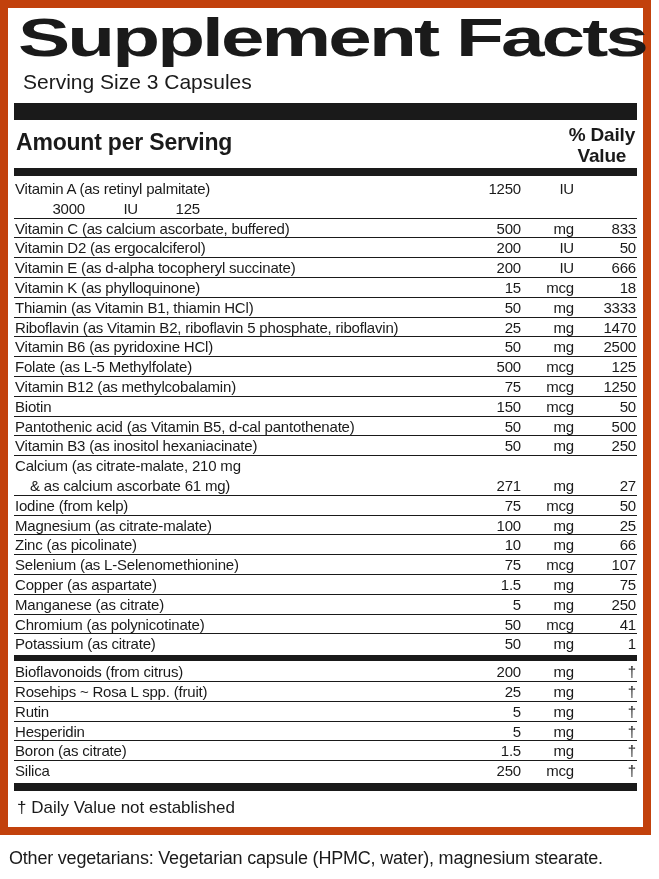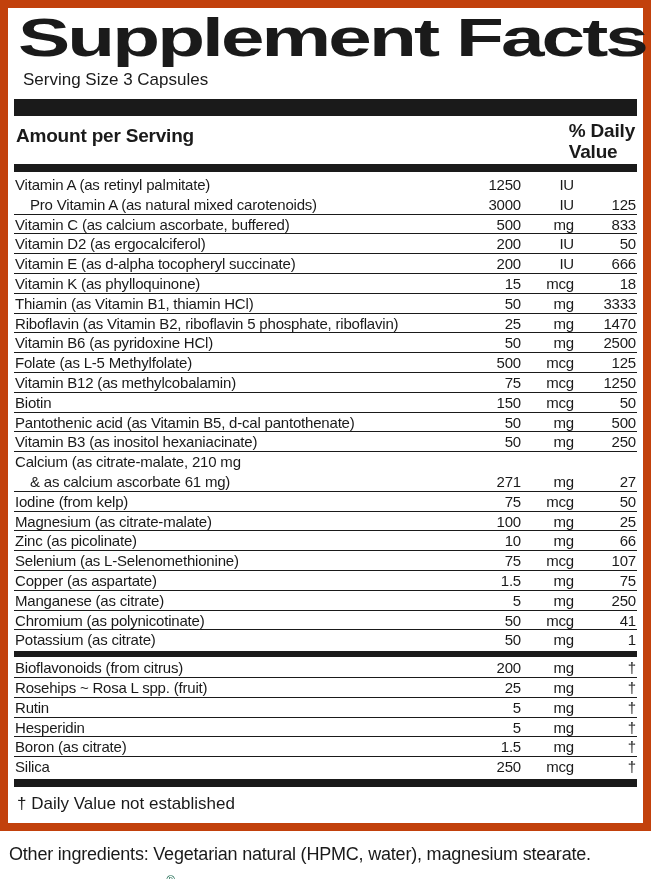--- a/index.html
+++ b/index.html
@@ -21,31 +21,31 @@
     background: #fff;
   }
   .title-svg { display: block; margin: 2px 2px 0 4px; }
   .title-svg text {
     font-family: "Liberation Sans", sans-serif;
     font-weight: bold;
     font-size: 54px;
     letter-spacing: -2px;
     fill: #1a1a1a;
   }
-  .serving { font-size: 17px; margin: 2px 0 0 9px; }
+  .serving { font-size: 21px; margin: 2px 0 0 9px; }
   .bar { background: #1a1a1a; }
   .bar-thick { height: 17px; margin-top: 9px; }
   .header-row {
     display: flex;
     justify-content: space-between;
     align-items: flex-start;
     padding: 4px 2px 1px 2px;
   }
-  .amount-label { font-weight: bold; font-size: 19px; padding-top: 5px; letter-spacing: -0.2px; }
-  .dv-label { font-weight: bold; font-size: 19px; text-align: left; line-height: 21px; letter-spacing: -0.2px; }
+  .amount-label { font-weight: bold; font-size: 23px; padding-top: 5px; letter-spacing: -0.2px; }
+  .dv-label { font-weight: bold; font-size: 19px; text-align: center; line-height: 21px; letter-spacing: -0.2px; }
   .bar-mid { height: 8px; margin-top: 1px; }
   .rows { margin-top: 3px; }
   .facts-row {
     display: flex;
     align-items: baseline;
     box-sizing: border-box;
     height: 19.8px;
     line-height: 19.2px;
     border-bottom: 1.5px solid #1a1a1a;
     font-size: 15px;
@@ -90,21 +90,20 @@
   <div class="bar bar-mid"></div>
 
   <div class="rows">
       <div class="facts-row nosep">
     <span class="row-name">Vitamin A (as retinyl palmitate)</span>
     <span class="row-amt">1250</span>
     <span class="row-unit">IU</span>
     <span class="row-dv"></span>
   </div>
       <div class="facts-row indent">
-    <span class="row-name">Pro Vitamin A (as natural mixed carotenoids)</span>
     <span class="row-amt">3000</span>
     <span class="row-unit">IU</span>
     <span class="row-dv">125</span>
   </div>
       <div class="facts-row">
     <span class="row-name">Vitamin C (as calcium ascorbate, buffered)</span>
     <span class="row-amt">500</span>
     <span class="row-unit">mg</span>
     <span class="row-dv">833</span>
   </div>
@@ -272,15 +271,15 @@
     <span class="row-dv">†</span>
   </div>
     </div>
 
   <div class="bar bar-bottom"></div>
 
   <div class="footnote">† Daily Value not established</div>
 
 </div>
 
-<div class="other-ing">Other ingredients: Vegetarian natural (HPMC, water), magnesium stearate.</div>
+<div class="other-ing">Other vegetarians: Vegetarian capsule (HPMC, water), magnesium stearate.</div>
 
 <div class="vegan-note"><span>Women’s Symmetry</span><sup>®</sup><span> is suitable for vegetarians and vegans.</span></div>
 
 </body></html>

